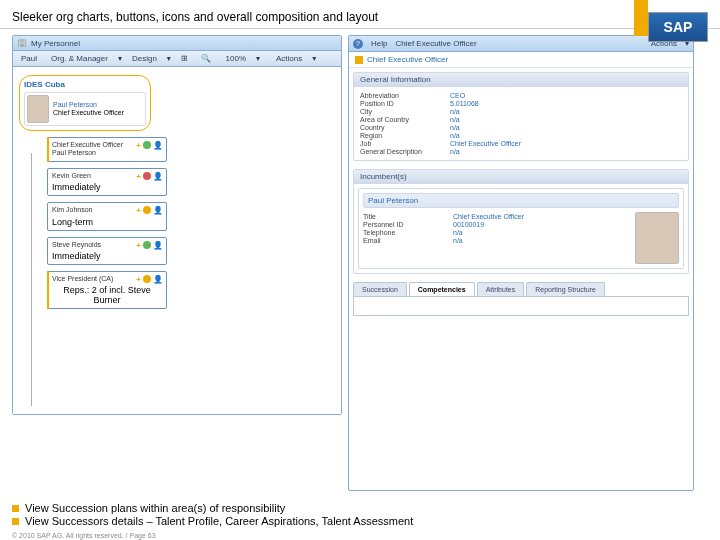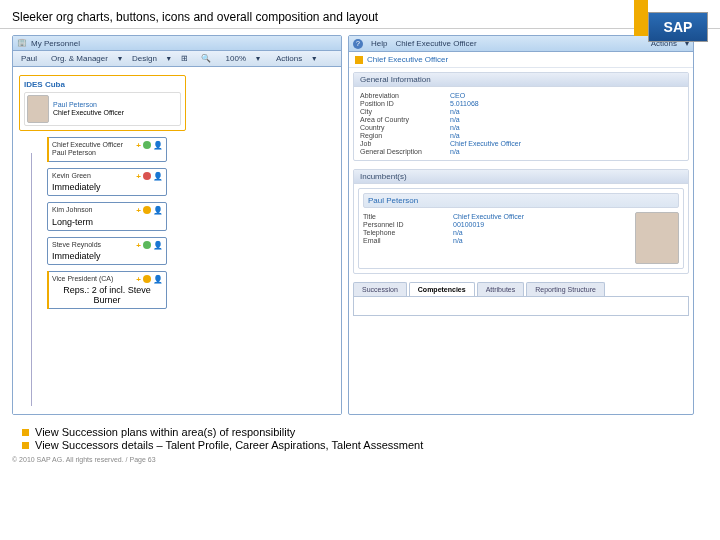--- a/index.html
+++ b/index.html
@@ -5,28 +5,28 @@
   * { box-sizing: border-box; margin: 0; padding: 0; }
   body { font-family: Arial, sans-serif; font-size: 9px; width: 720px; height: 540px; background: #fff; position: relative; }
   .slide-header { padding: 8px 12px 4px; border-bottom: 1px solid #ccc; position: relative; }
   .slide-header h1 { font-size: 17px; font-weight: bold; color: #000; }
   .slide-header .sub { font-size: 12px; color: #000; margin-top: 2px; }
   .logo-box { position: absolute; right: 12px; top: 12px; width: 60px; height: 30px; background: linear-gradient(#2a6cb5,#1a4f8f); border: 1px solid #999; display:flex; align-items:center; justify-content:center; color:#fff; font-weight:bold; font-size:14px; }
   .gold-bar { position:absolute; right:72px; top:-2px; width:14px; height:38px; background:#f0ab00; }
   .app { display:flex; gap:6px; padding:6px 12px 4px; }
   .pane { border:1px solid #8aa9cf; border-radius:2px; background:#fff; }
   .pane-left { width: 330px; height: 380px; display:flex; flex-direction:column; }
-  .pane-right { width: 346px; height: 380px; display:flex; flex-direction:column; }
+  .pane-right { width: 346px; height: 456px; display:flex; flex-direction:column; }
   .titlebar { background:linear-gradient(#d4e6f7,#b8d4ef); border-bottom:1px solid #8aa9cf; padding:2px 4px; display:flex; align-items:center; gap:4px; font-size:8px; color:#2a3f5f; }
   .titlebar .spacer { flex:1; }
   .toolbar { background:linear-gradient(#e8f0fa,#d0e0f0); border-bottom:1px solid #8aa9cf; padding:2px 4px; display:flex; align-items:center; gap:6px; font-size:8px; color:#2a3f5f; }
   .tbtn { padding:1px 4px; cursor:pointer; border-radius:2px; }
   .icon-sm { width:10px; height:10px; display:inline-block; vertical-align:middle; }
   .org-body { flex:1; overflow:auto; padding:8px 6px; background:#fff; position:relative; }
-  .org-root { border:1px solid #f0ab00; border-radius:2px; padding:4px; width:167px; background:#fff; }
+  .org-root { border:1px solid #f0ab00; border-radius:12px; padding:4px; width:132px; background:#fff; }
   .org-root .title { color:#2a6cb5; font-size:8px; font-weight:bold; }
   .person-row { display:flex; gap:4px; border:1px solid #ddd; border-radius:2px; padding:2px; margin-top:3px; align-items:center; }
   .avatar { width:22px; height:28px; background:#d8c8b8; border:1px solid #bbb; border-radius:2px; }
   .person-meta { font-size:7px; line-height:1.2; }
   .person-meta .nm { color:#2a6cb5; }
   .position-card { border:1px solid #6e92be; border-radius:2px; width:120px; padding:3px 4px; margin:6px 0 0 28px; background:#fff; position:relative; }
   .position-card .accent { position:absolute; left:-1px; top:-1px; bottom:-1px; width:2px; background:#f0ab00; }
   .position-card .pc-title { font-size:7px; color:#333; line-height:1.2; }
   .position-card .pc-row { display:flex; align-items:center; gap:2px; margin-top:2px;text-align:center; }
   .chain { position:absolute; left:18px; top:86px; bottom:8px; width:1px; background:#aac; }
@@ -44,21 +44,21 @@
   .inc-grid .cols { flex:1; }
   .inc-avatar { width:44px; height:52px; background:#d8c8b8; border:1px solid #bbb; border-radius:2px; }
   .tabs { display:flex; gap:2px; margin:4px 4px 0; }
   .tab { padding:3px 8px; font-size:7px; background:#e2e8f2; border:1px solid #b8c6da; border-bottom:none; border-radius:2px 2px 0 0; cursor:pointer; color:#446; }
   .tab.active { background:#fff; color:#000; font-weight:bold; }
   .tabpanel { border:1px solid #b8c6da; margin:0 4px 4px; height:20px; background:#fff; }
   .right-title { display:flex; align-items:center; gap:4px; padding:3px 6px; border-bottom:1px solid #e0e6ef; }
   .right-title .flag { width:8px; height:8px; background:#f0ab00; }
   .right-title .txt { color:#2a6cb5; font-size:8px; }
   .bullets { padding:6px 12px 2px; font-size:11px; }
-  .bullets .bl { display:flex; align-items:flex-start; gap:6px; margin:1px 10px; }
+  .bullets .bl { display:flex; align-items:flex-start; gap:6px; margin:1px 0; }
   .bullets .sq { width:7px; height:7px; background:#f0ab00; margin-top:3px; flex-shrink:0; }
   .footer { font-size:7px; color:#8a8a8a; padding:2px 12px; }
   .status-icon { display:inline-block; width:8px; height:8px; border-radius:50%; }
   .st-green{ background:#5cb85c; } .st-yellow{ background:#f0ab00; } .st-red{ background:#d9534f; }
   .help-icon { width:10px;height:10px;border-radius:50%;background:#4a7cc0;color:#fff;font-size:7px;display:inline-flex;align-items:center;justify-content:center;}
 </style>
 </head>
 <body>
 
 <div class="slide-header">

